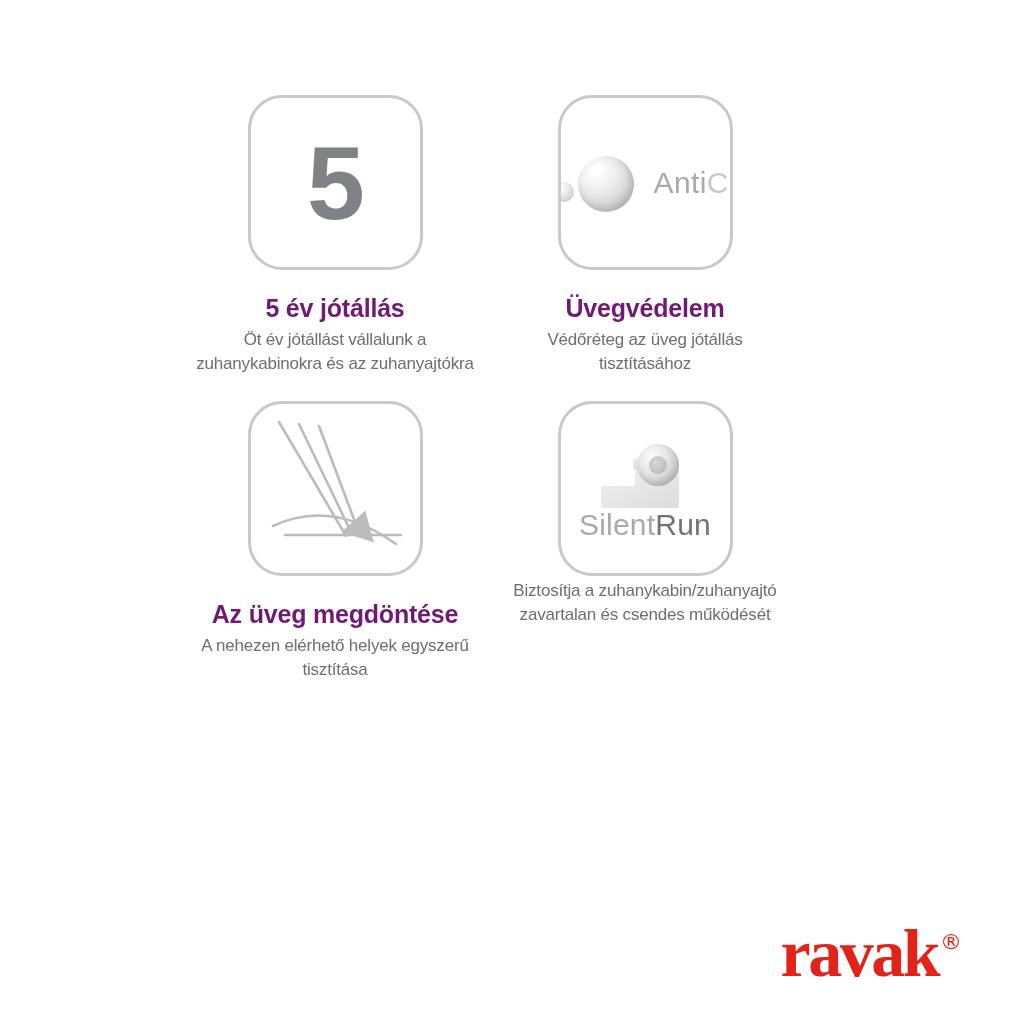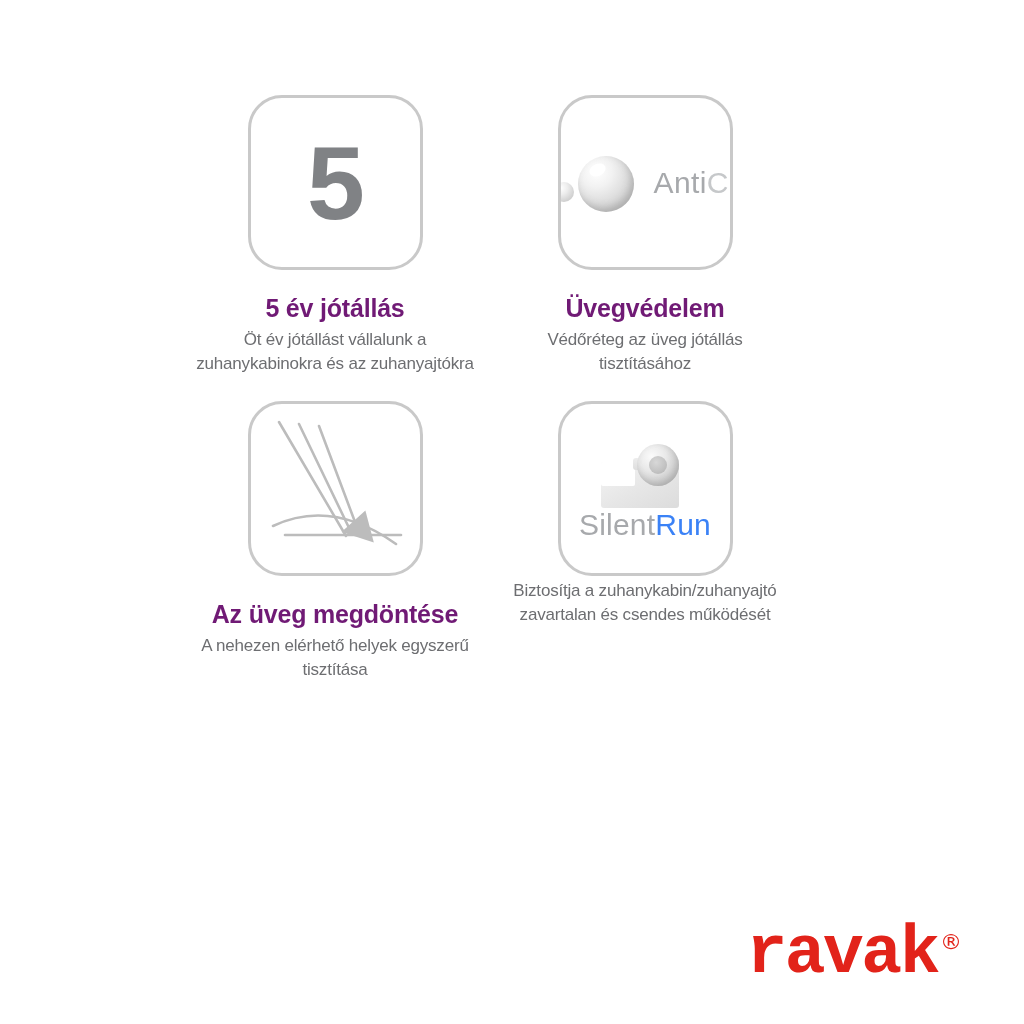--- a/index.html
+++ b/index.html
@@ -185,37 +185,37 @@
     height: 18px;
     border-radius: 50%;
     background: radial-gradient(circle at 40% 35%, #d8d8d8 0%, #c2c2c2 60%, #b0b0b0 100%);
   }
   .silent-text {
     font-size: 30px;
     color: #a7a9ac;
     letter-spacing: 0.2px;
     margin-top: -2px;
   }
-  .silent-text .run { color: #3b82f6; }
+  .silent-text .run { color: #737373; }
 
   
   .logo {
     position: absolute;
     right: 62px;
     bottom: 40px;
     display: flex;
     align-items: flex-start;
     color: #e2231a;
   }
   .logo-text {
     font-size: 68px;
     font-weight: bold;
     line-height: 0.9;
     letter-spacing: -2.5px;
-    font-family: Liberation Mono, monospace;
+    font-family: Liberation Serif, serif;
   }
   .logo-reg {
     font-size: 22px;
     line-height: 1;
     margin-top: 8px;
     margin-left: 2px;
     font-family: "DejaVu Sans", sans-serif;
   }
 </style>
 </head>

